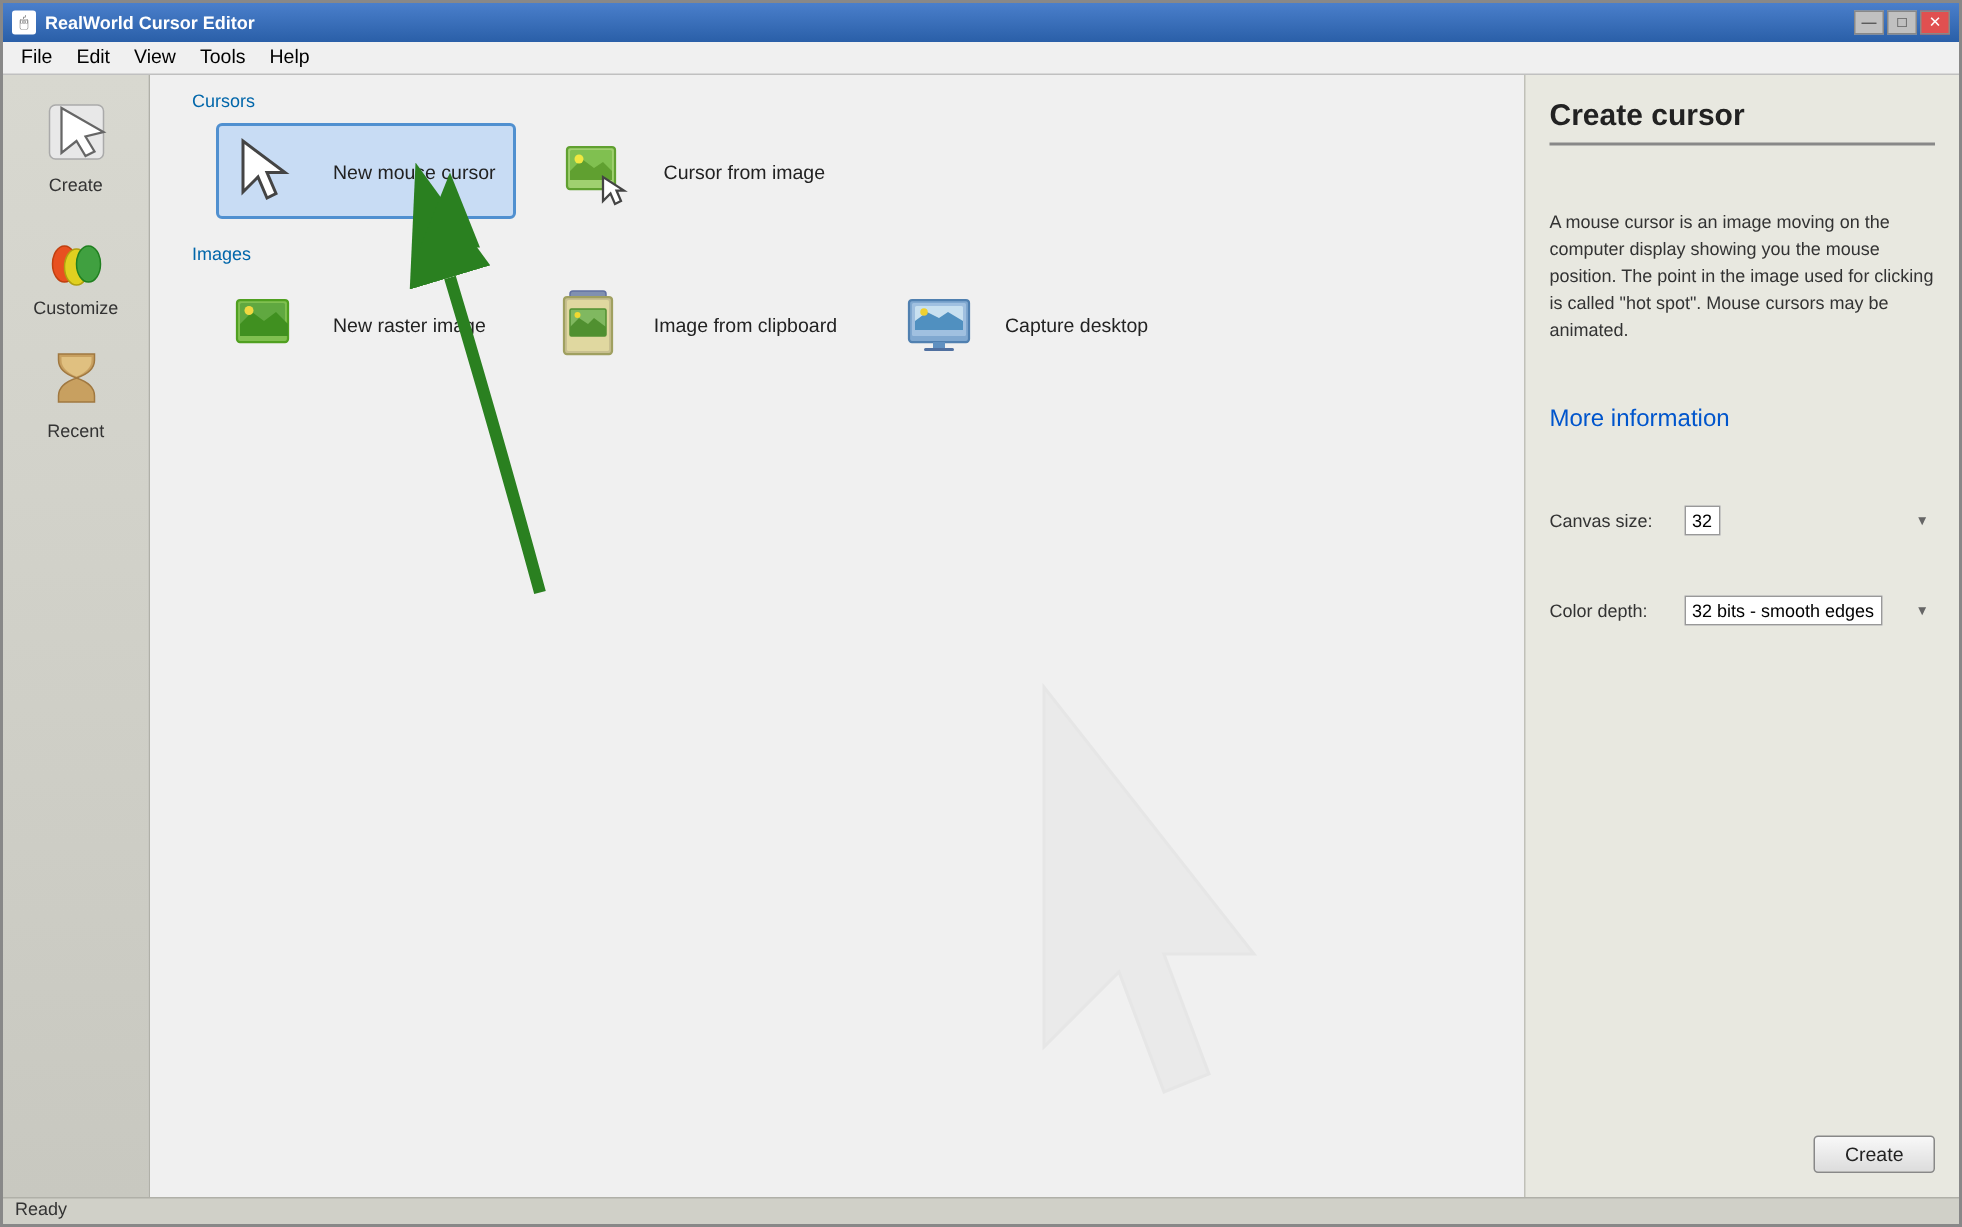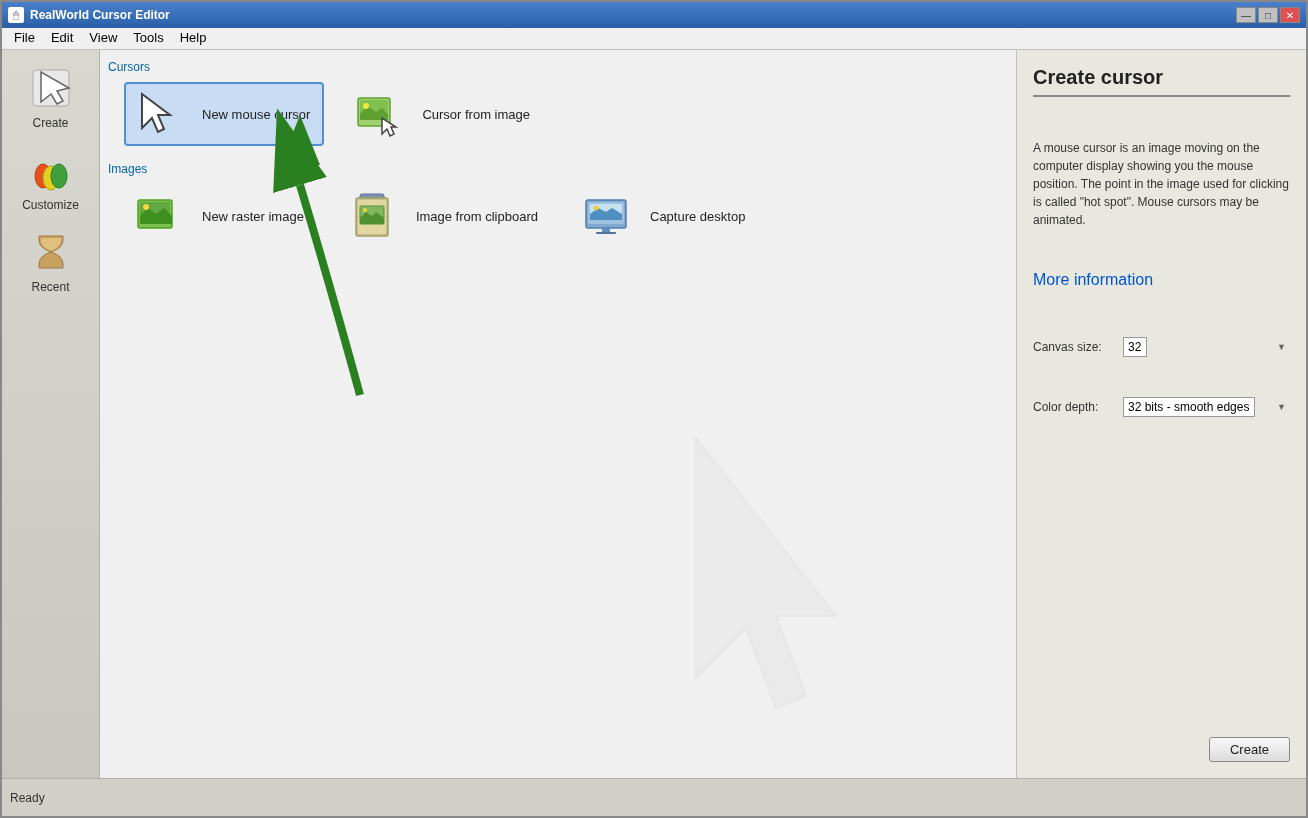--- a/index.html
+++ b/index.html
@@ -66,21 +66,21 @@
 
     .main-content { flex: 1; display: flex; flex-direction: column; overflow: hidden; background: #f0f0f0; }
 
     .content-area {
       flex: 1;
       position: relative;
       overflow: hidden;
     }
 
     .content-inner {
-      padding: 10px 8px;
+      padding: 10px 28px;
     }
 
     .section-label {
       color: #0066aa;
       font-size: 12px;
       font-weight: normal;
       margin-bottom: 8px;
     }
 
     .items-row {
@@ -210,25 +210,24 @@
       padding: 4px 20px;
       background: linear-gradient(to bottom, #f8f8f8, #dcdcdc);
       border: 1px solid #888;
       border-radius: 3px;
       cursor: pointer;
       font-size: 13px;
       color: #222;
     }
 
     .status-bar {
-      height: 38px;
+      height: 18px;
       background: #d0d0c8;
       border-top: 1px solid #b0b0a8;
       display: flex;
-      align-items: center;
       padding: 0 8px;
       font-size: 12px;
       color: #333;
       flex-shrink: 0;
     }
     .status-text { flex: 1; }
     .status-right { width: 16px; }
   </style>
 </head>
 <body>

